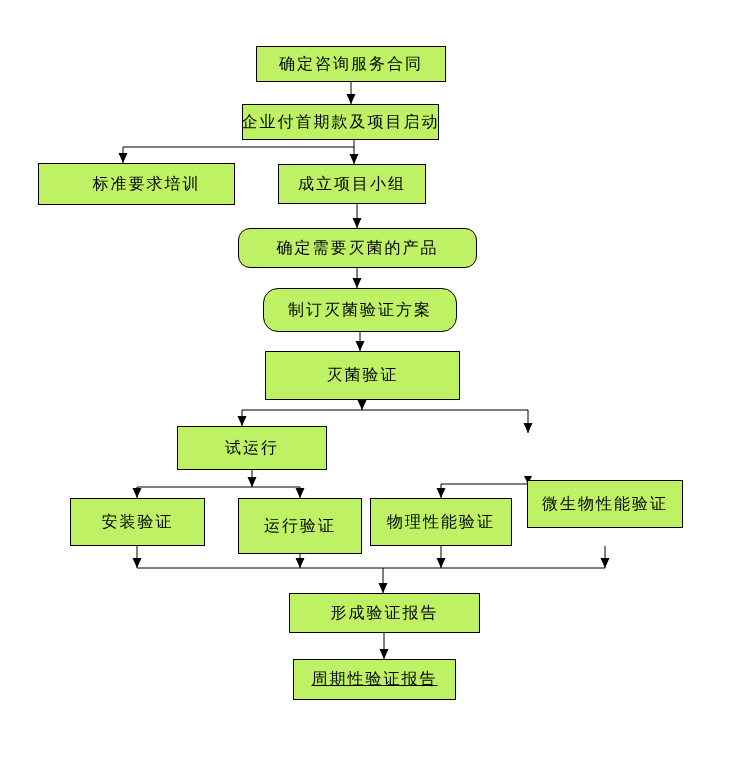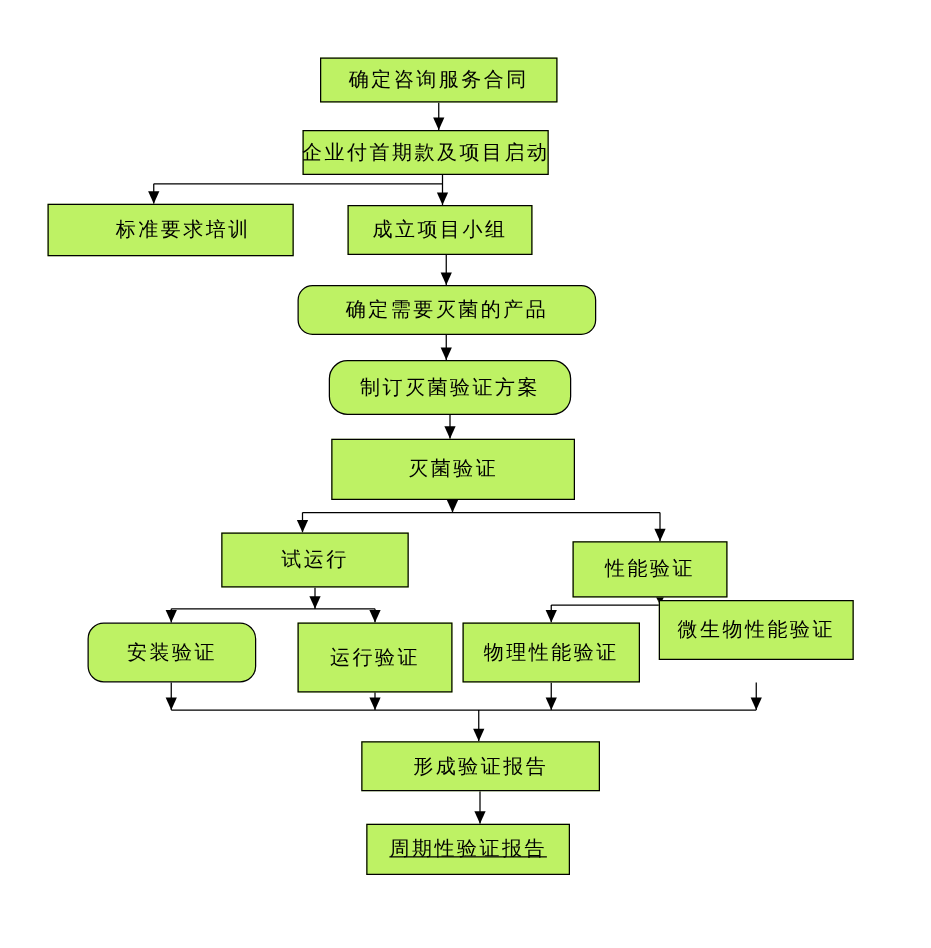--- a/index.html
+++ b/index.html
@@ -114,25 +114,22 @@
   </div>
 
   <div class="node" style="left:265px; top:351px; width:195px; height:49px;">
     <span>灭菌验证</span>
   </div>
 
   <div class="node" style="left:177px; top:426px; width:150px; height:44px;">
     <span>试运行</span>
   </div>
 
-  <div class="node" style="left:458px; top:433px; width:124px; height:45px;">
-    <span>性能验证</span>
-  </div>
 
-  <div class="node" style="left:70px;  top:498px; width:135px; height:48px;border-radius:13px;">
+  <div class="node" style="left:70px;  top:498px; width:135px; height:48px;">
     <span>安装验证</span>
   </div>
 
   <div class="node" style="left:238px; top:498px; width:124px; height:56px;">
     <span>运行验证</span>
   </div>
 
   <div class="node" style="left:370px; top:498px; width:142px; height:48px;">
     <span>物理性能验证</span>
   </div>

